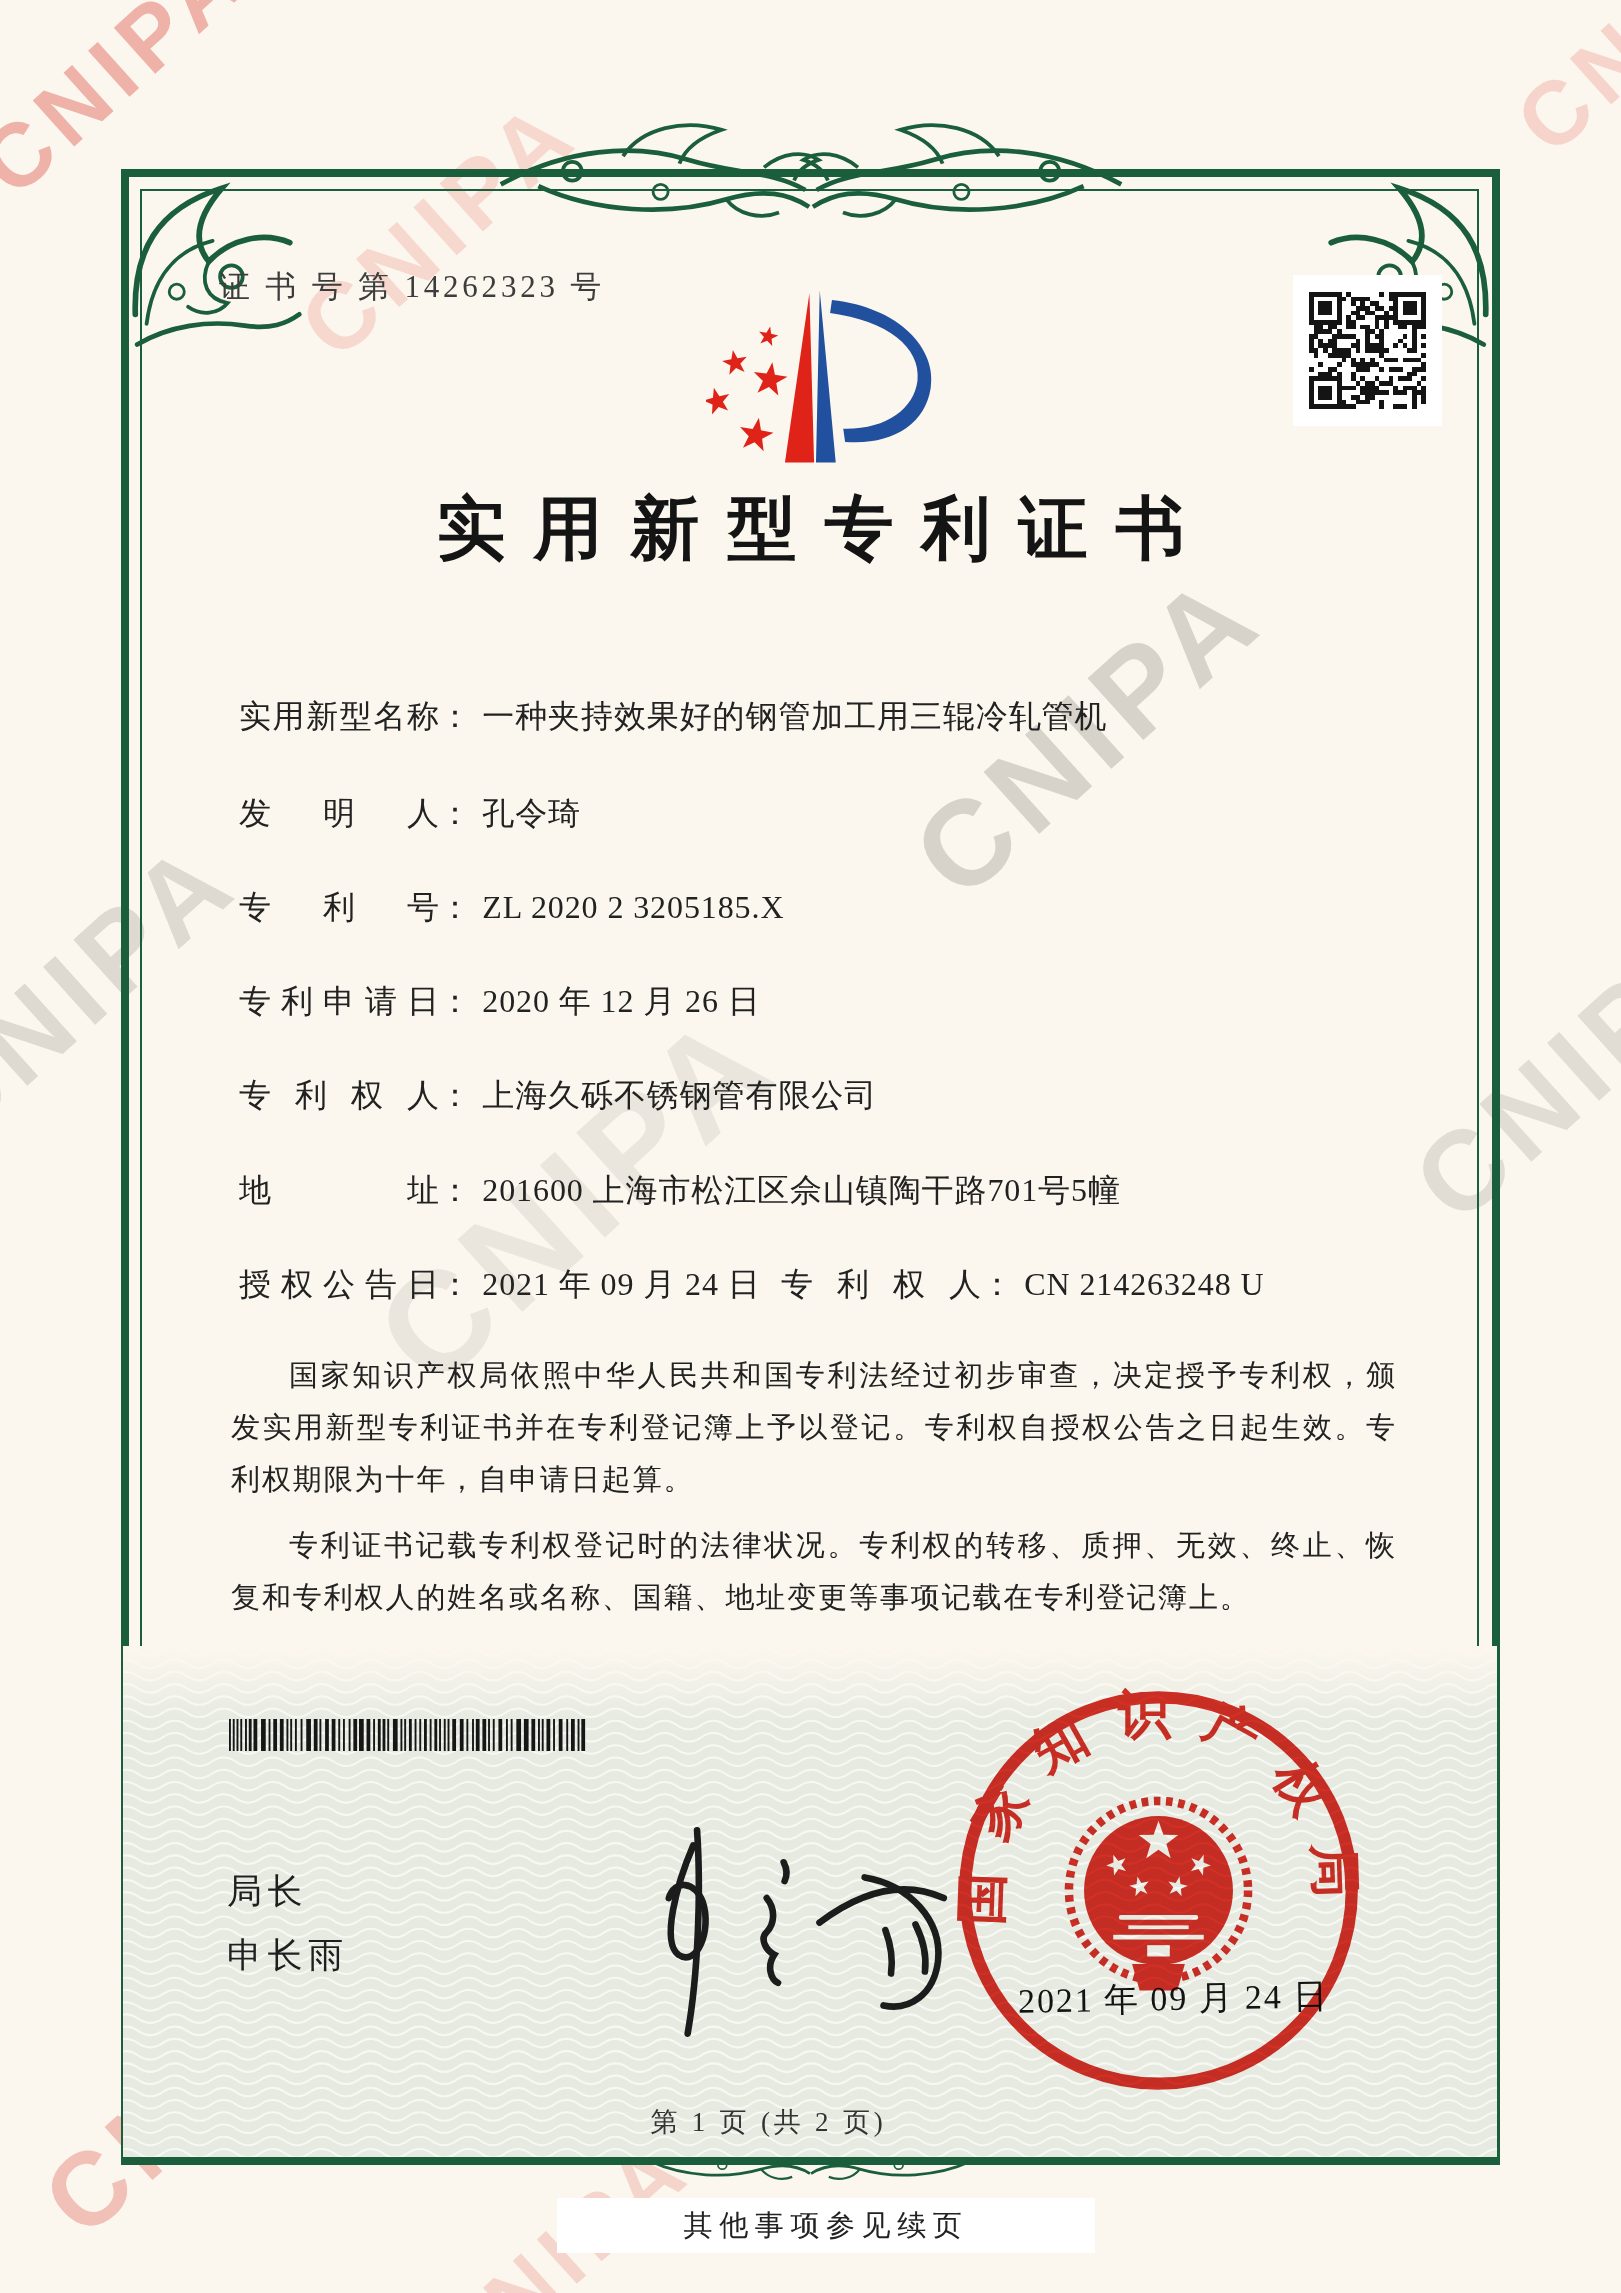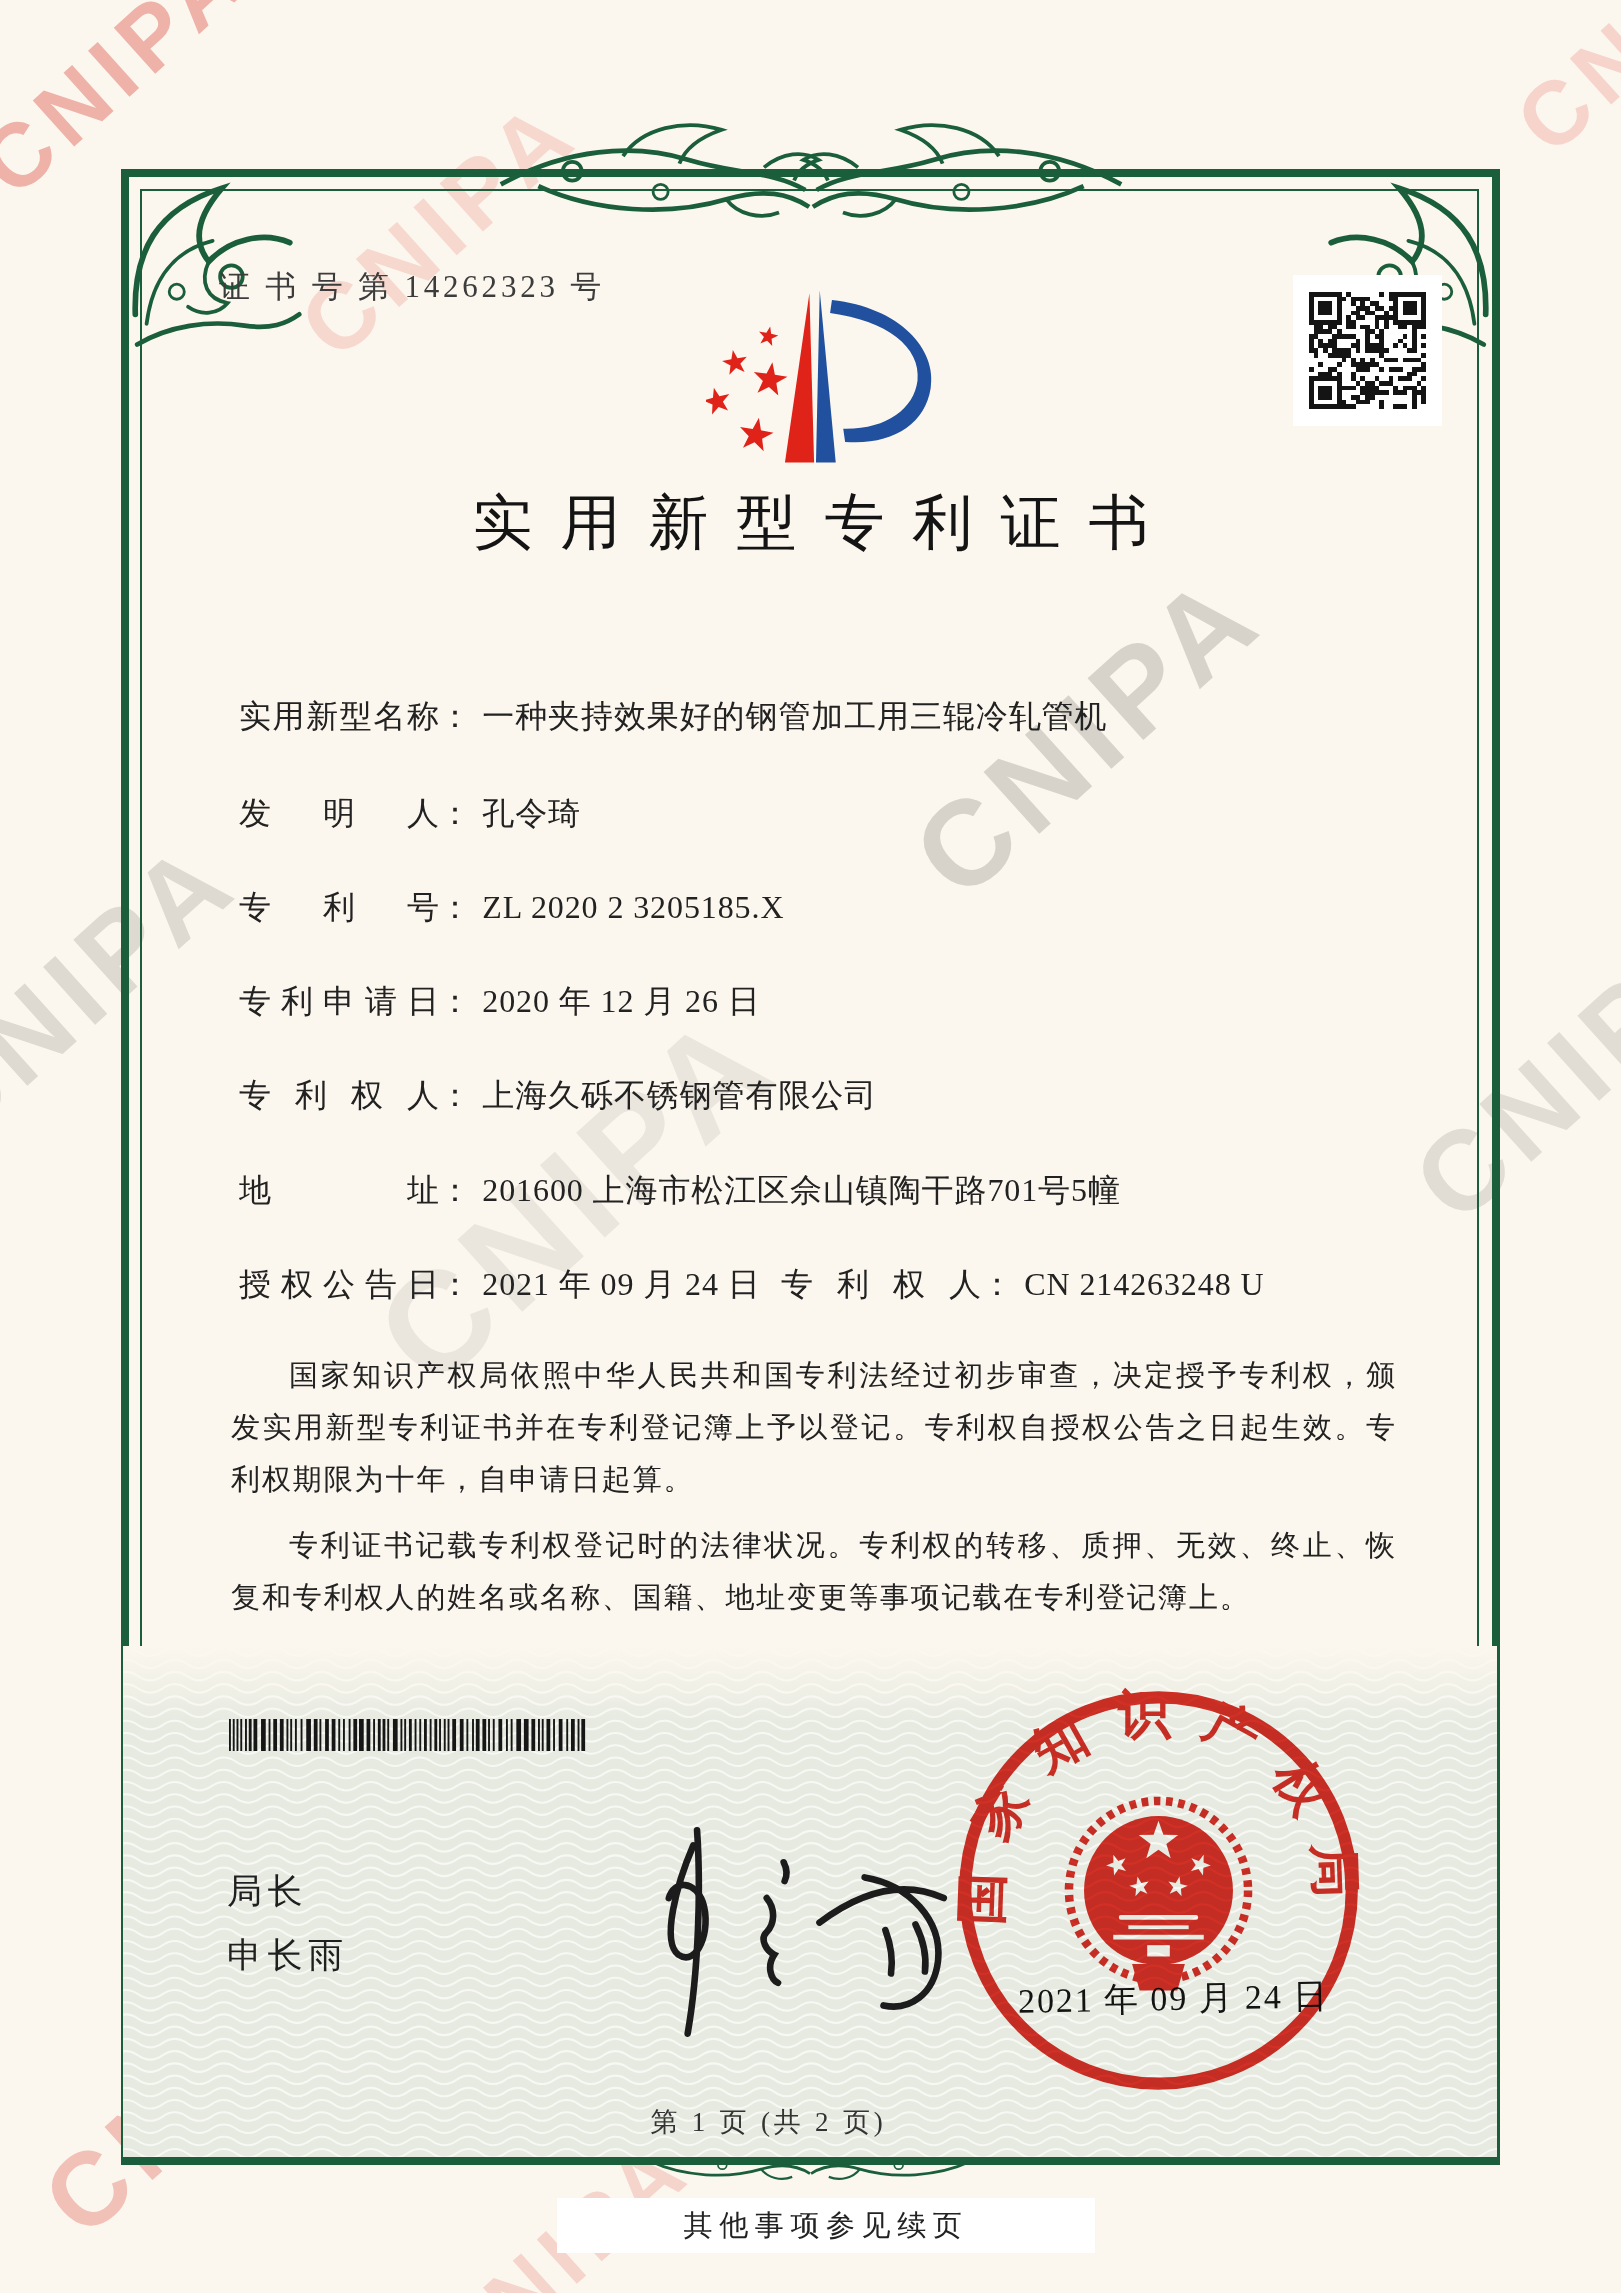--- a/index.html
+++ b/index.html
@@ -30,22 +30,22 @@
   .corner-tl{left:124px;top:173px;}
   .corner-tr{left:1318px;top:173px;transform:scaleX(-1);}
   .corner-bl{left:124px;top:1983px;transform:scaleY(-1);}
   .corner-br{left:1318px;top:1983px;transform:scale(-1,-1);}
 
   
   .cert-no{position:absolute;left:219px;top:266px;font-size:31px;letter-spacing:3.8px;color:#3c3c3c;}
   .logo{position:absolute;left:706px;top:281px;width:235px;height:193px;}
   .qr-box{position:absolute;left:1293px;top:275px;width:149px;height:151px;background:#fff;}
   .qr{position:absolute;left:16px;top:17px;width:117px;height:117px;}
-  .title{position:absolute;left:0;width:100%;top:483px;text-align:center;font-size:60px;
-         font-weight:400;letter-spacing:28px;text-indent:28px;color:#141414;}
+  .title{position:absolute;left:0;width:100%;top:483px;text-align:center;font-size:69px;
+         font-weight:700;letter-spacing:28px;text-indent:28px;color:#141414;}
 
   
   .field-row{position:absolute;left:219px;width:1205px;font-size:32px;white-space:nowrap;color:#222;margin-left:20px;}
   .flabel{display:inline-block;width:200px;text-align:justify;text-align-last:justify;}
   .fsep{display:inline-block;margin-right:11.3px;}
   .fvalue{letter-spacing:0.9px;}
   .grant-pair2{position:absolute;left:542px;top:0;}
 
   
   .paras{position:absolute;left:217px;top:1335px;width:1194px;}

